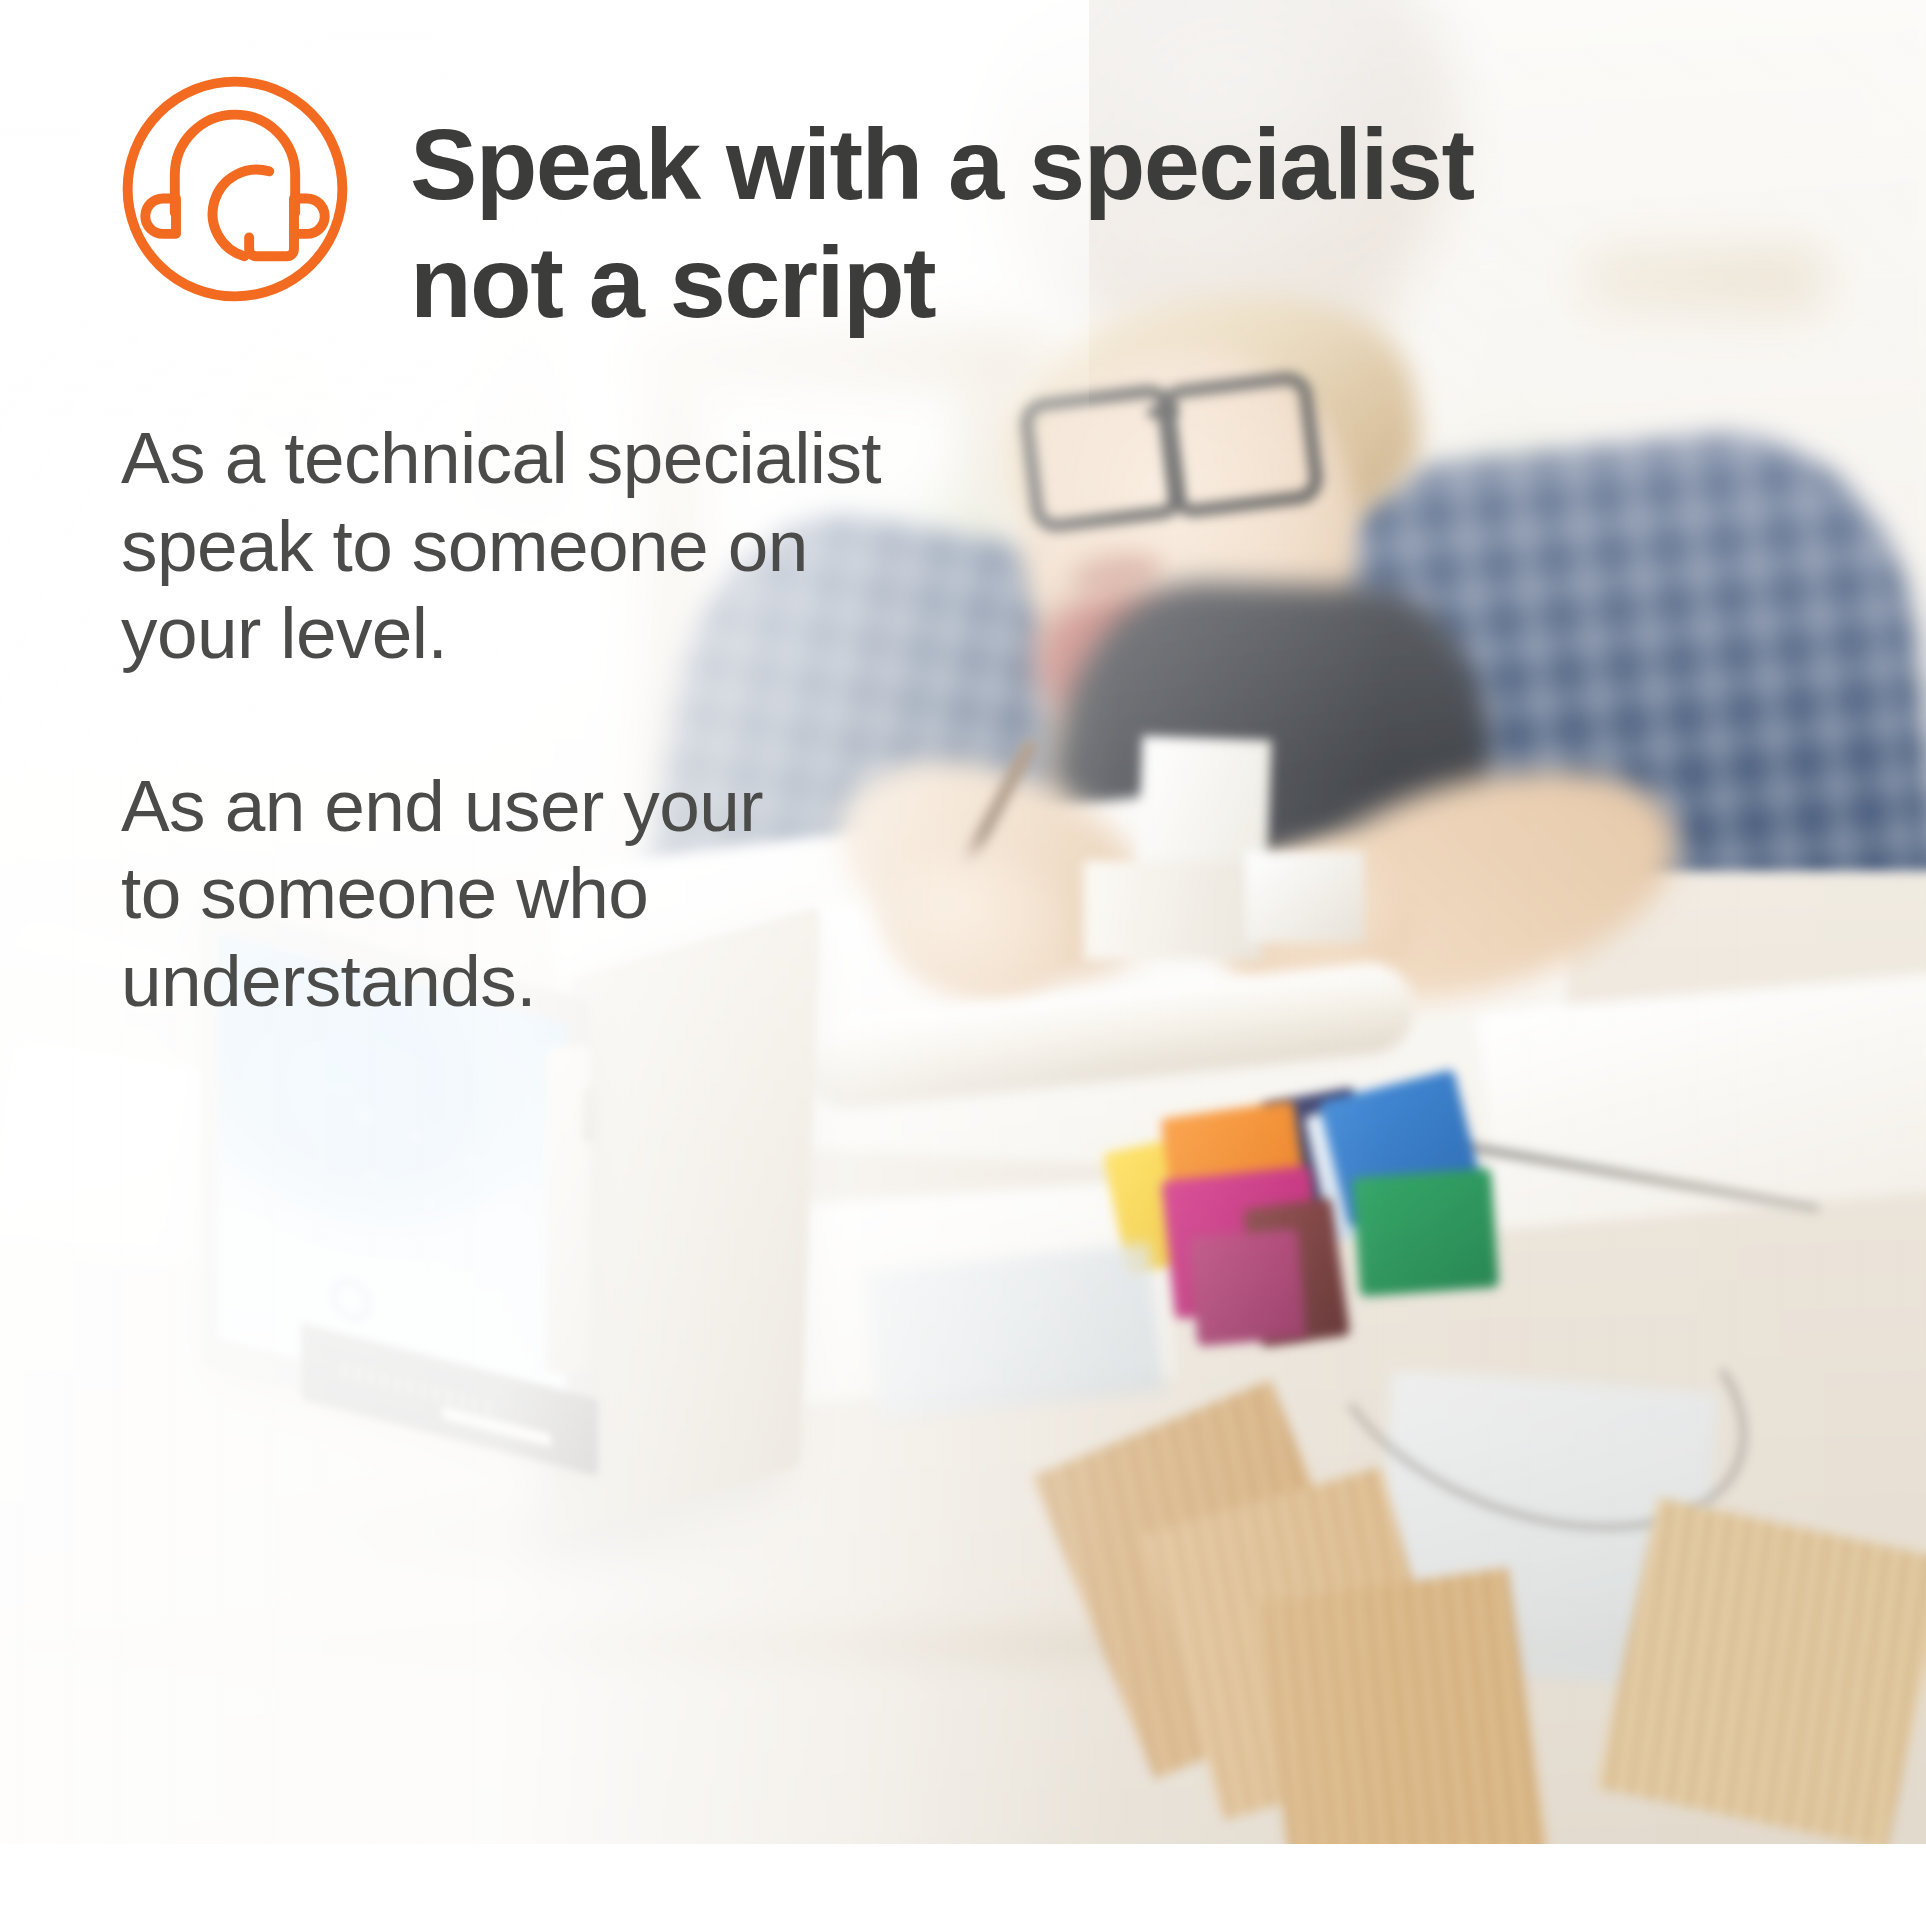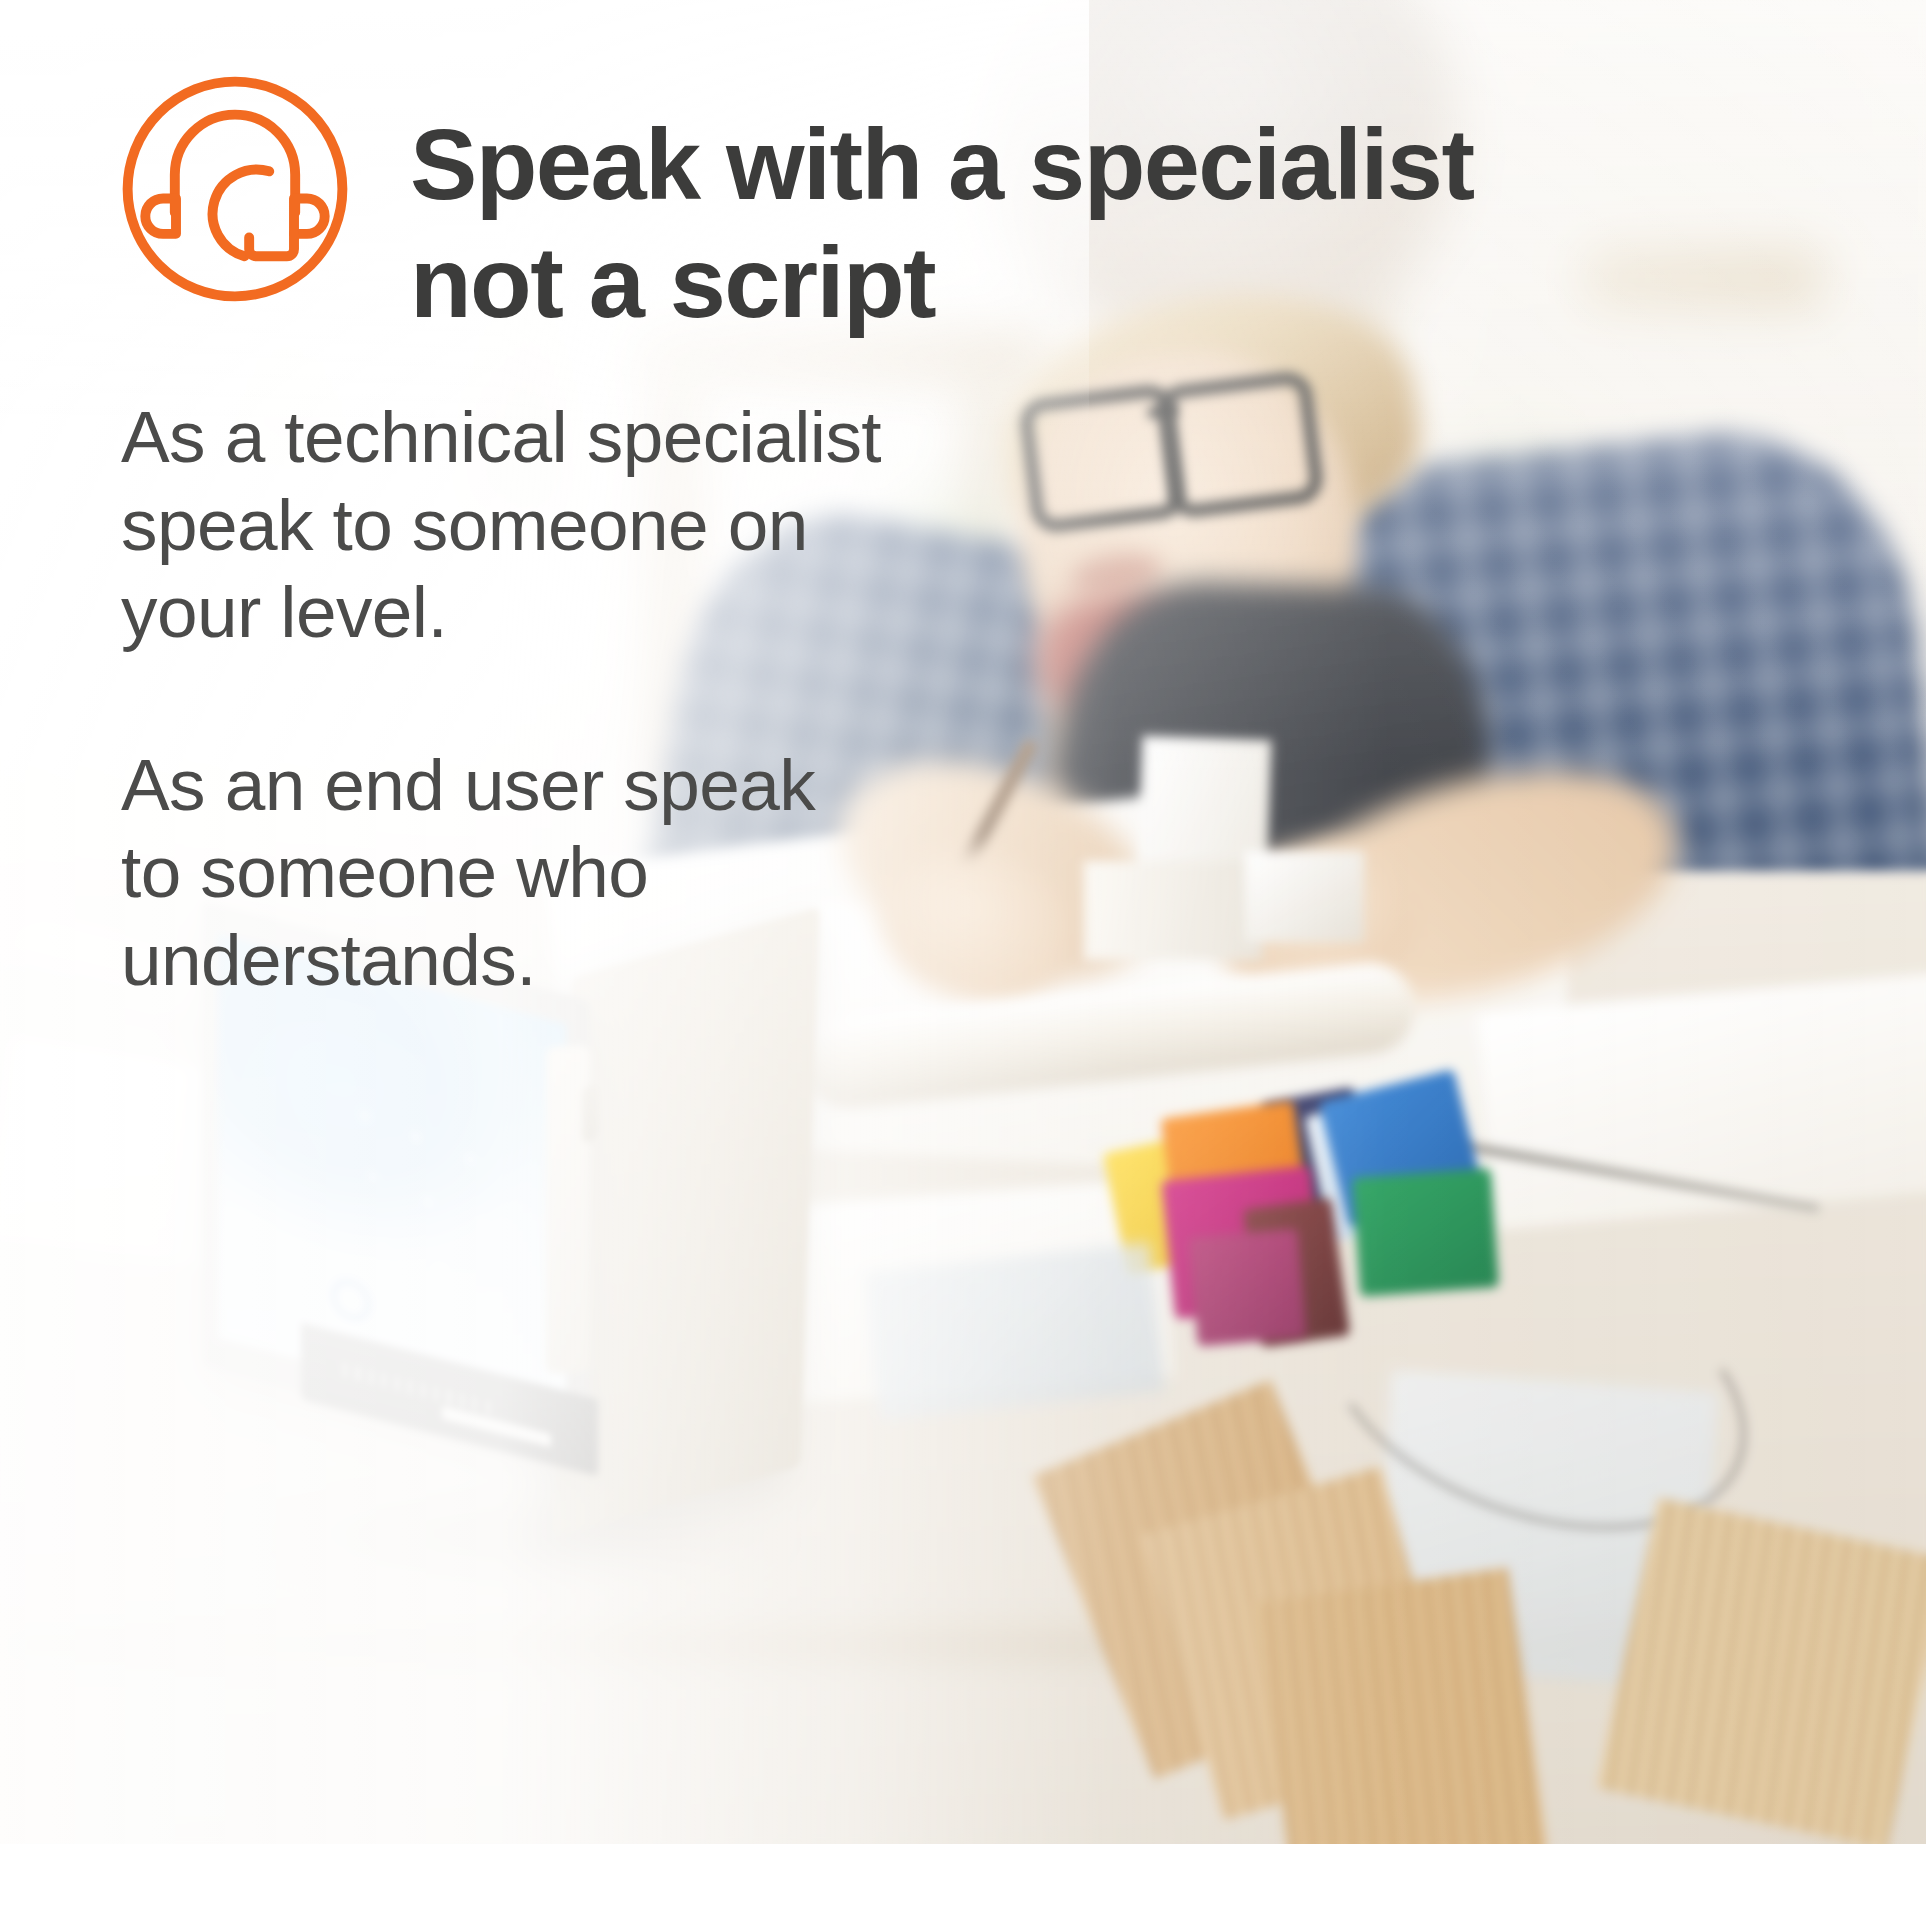--- a/index.html
+++ b/index.html
@@ -230,21 +230,21 @@
     font-family:"Liberation Sans",sans-serif;
     font-weight:700;
     font-size:101px;
     line-height:1.17;
     letter-spacing:-1.6px;
     color:#3c3c3b;
     max-width:1287px;
     white-space:pre-line;
   }
 
-  .body-copy{position:absolute;left:121px;top:393px;width:782px;}
+  .body-copy{position:absolute;left:121px;top:414px;width:782px;}
   .para{
     margin:0 0 85px 0;
     font-family:"Liberation Sans",sans-serif;
     font-weight:300;
     font-size:73px;
     line-height:1.20;
     letter-spacing:-0.6px;
     color:#4b4b4a;
     white-space:pre-line;
   }
@@ -368,20 +368,20 @@
       </svg>
 
       <h1 class="headline">Speak with a specialist
 not a script</h1>
     </div>
 
     <div class="body-copy">
       <p class="para">As a technical specialist
 speak to someone on
 your level.</p>
-      <p class="para">As an end user speak
+      <p class="para">As an end user your
 to someone who
 understands.</p>
     </div>
 
   </div>
 </div>
 
 
 </body></html>

